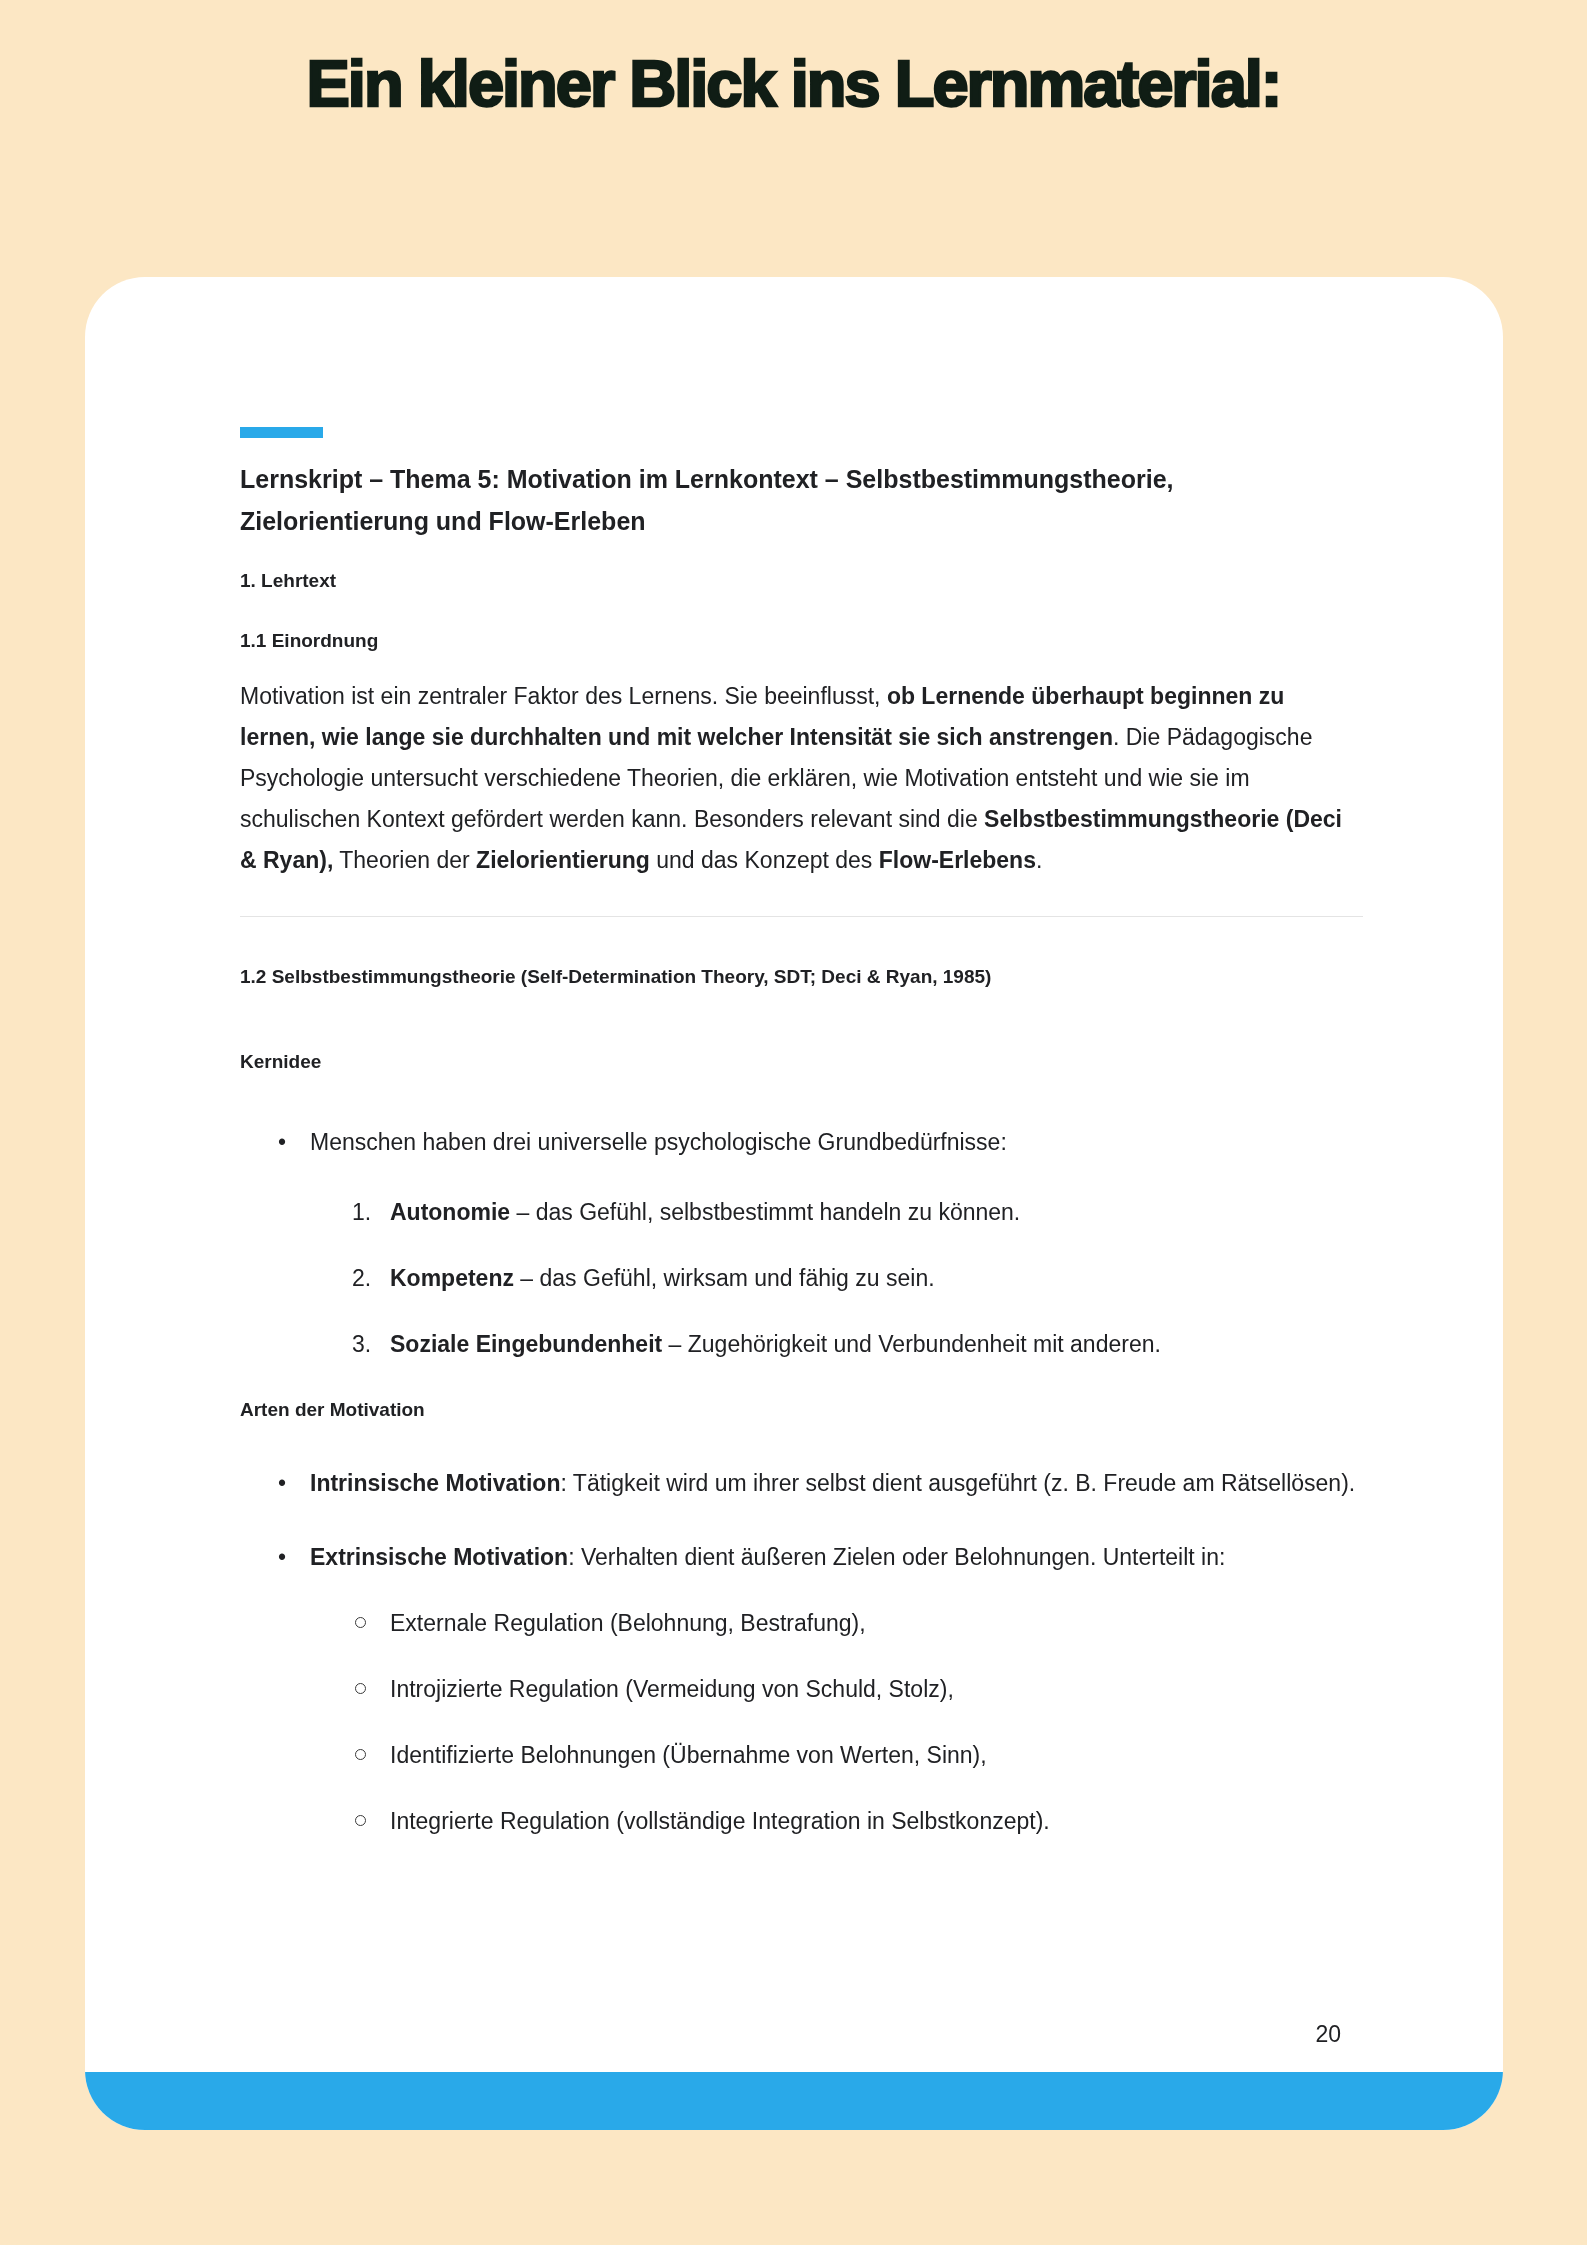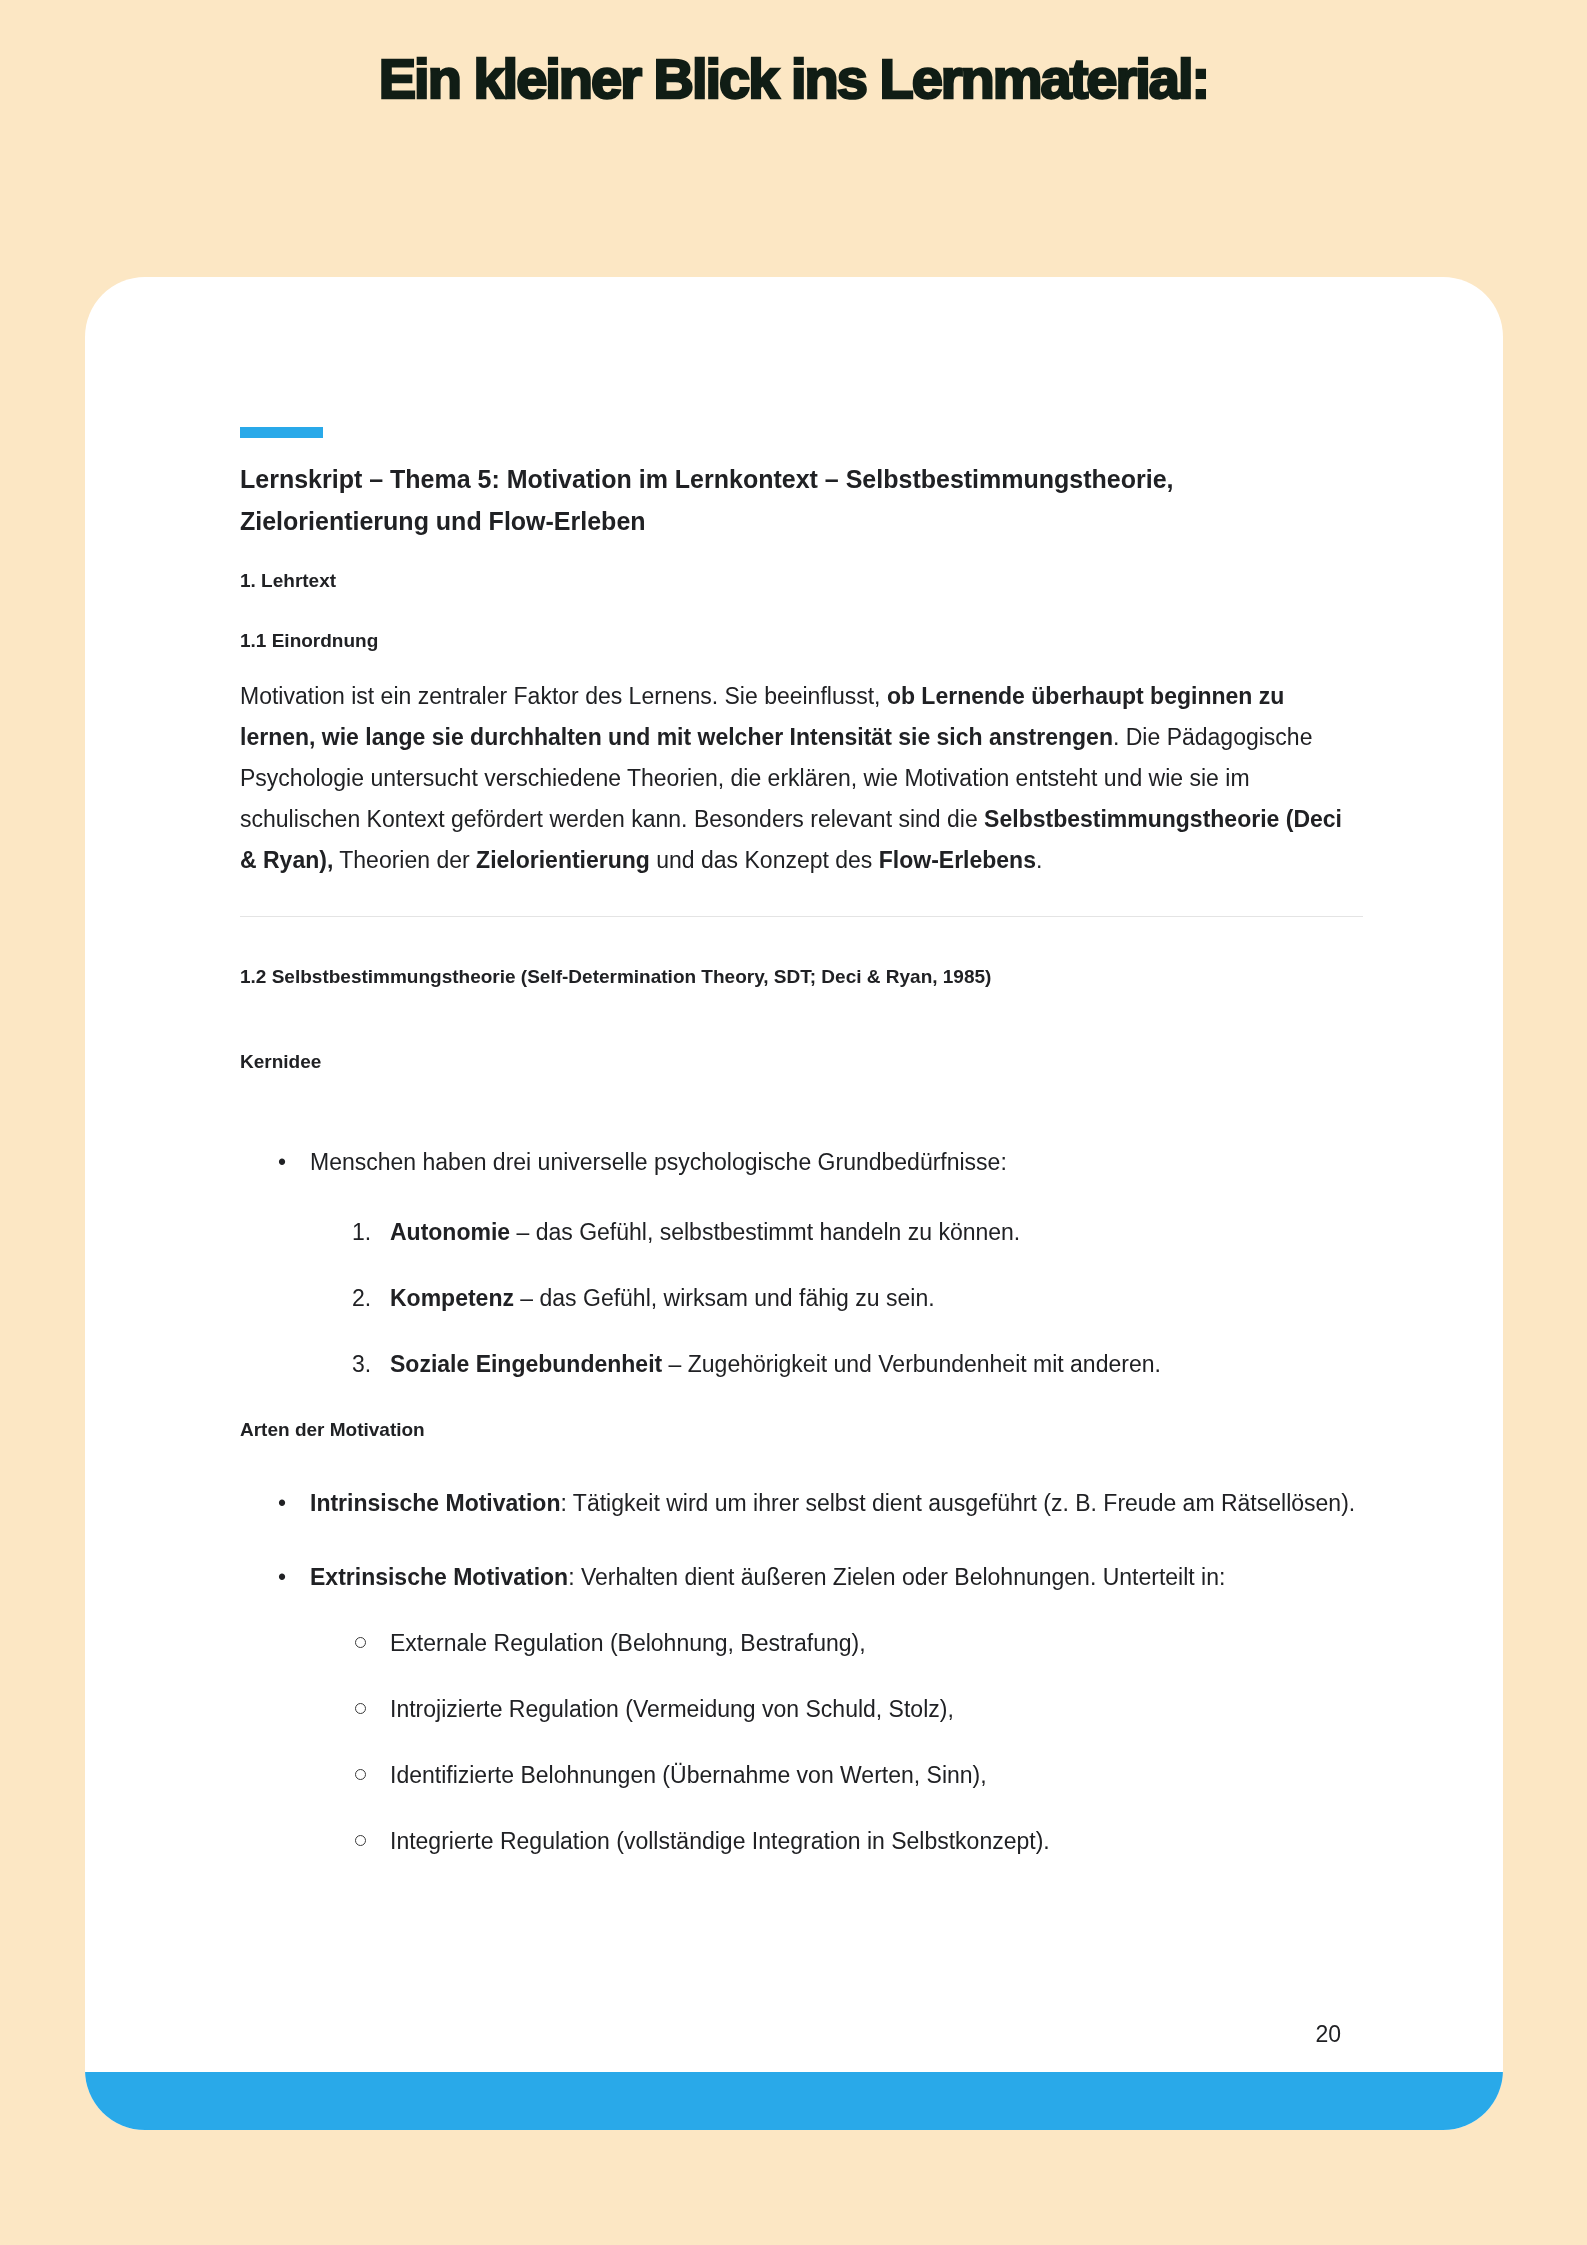--- a/index.html
+++ b/index.html
@@ -7,21 +7,21 @@
   body {
     background: var(--bg, #FCE7C4);
     font-family: "Liberation Sans", sans-serif;
     color: var(--body-text, #202124);
     overflow: hidden;
     position: relative;
   }
   .page-title {
     margin-top:46px;
     text-align:center;
-    font-size:56px;
+    font-size:65px;
     font-weight:bold;
     letter-spacing:-2px;
     color: var(--title-text, #101D15);
     -webkit-text-stroke: 2.5px var(--title-text, #101D15);
     white-space:nowrap;
   }
   .card {
     position:absolute;
     left:85px; top:277px;
     width:1418px; height:1853px;
@@ -52,21 +52,21 @@
   }
   .h-lehrtext   { margin-bottom:30px; }
   .h-einordnung { margin-bottom:20px; }
   .intro-paragraph { margin-bottom:0; }
   .divider {
     border:0;
     border-top:1px solid #E4E4E4;
     margin:35px 0 45px 0;
   }
   .h-sdt      { margin-bottom:55px; white-space:nowrap; }
-  .h-kernidee { margin-bottom:70px; }
+  .h-kernidee { margin-bottom:50px; }
   .h-arten    { margin-bottom:38px; }
 
   .bullet-row {
     display:flex;
     padding-left:38px;
     line-height:30px;
     margin-bottom:40px;
   }
   .bullet-row.multiline { line-height:41px; margin-bottom:33px; }
   .bullet-row.last { margin-bottom:30px; }

